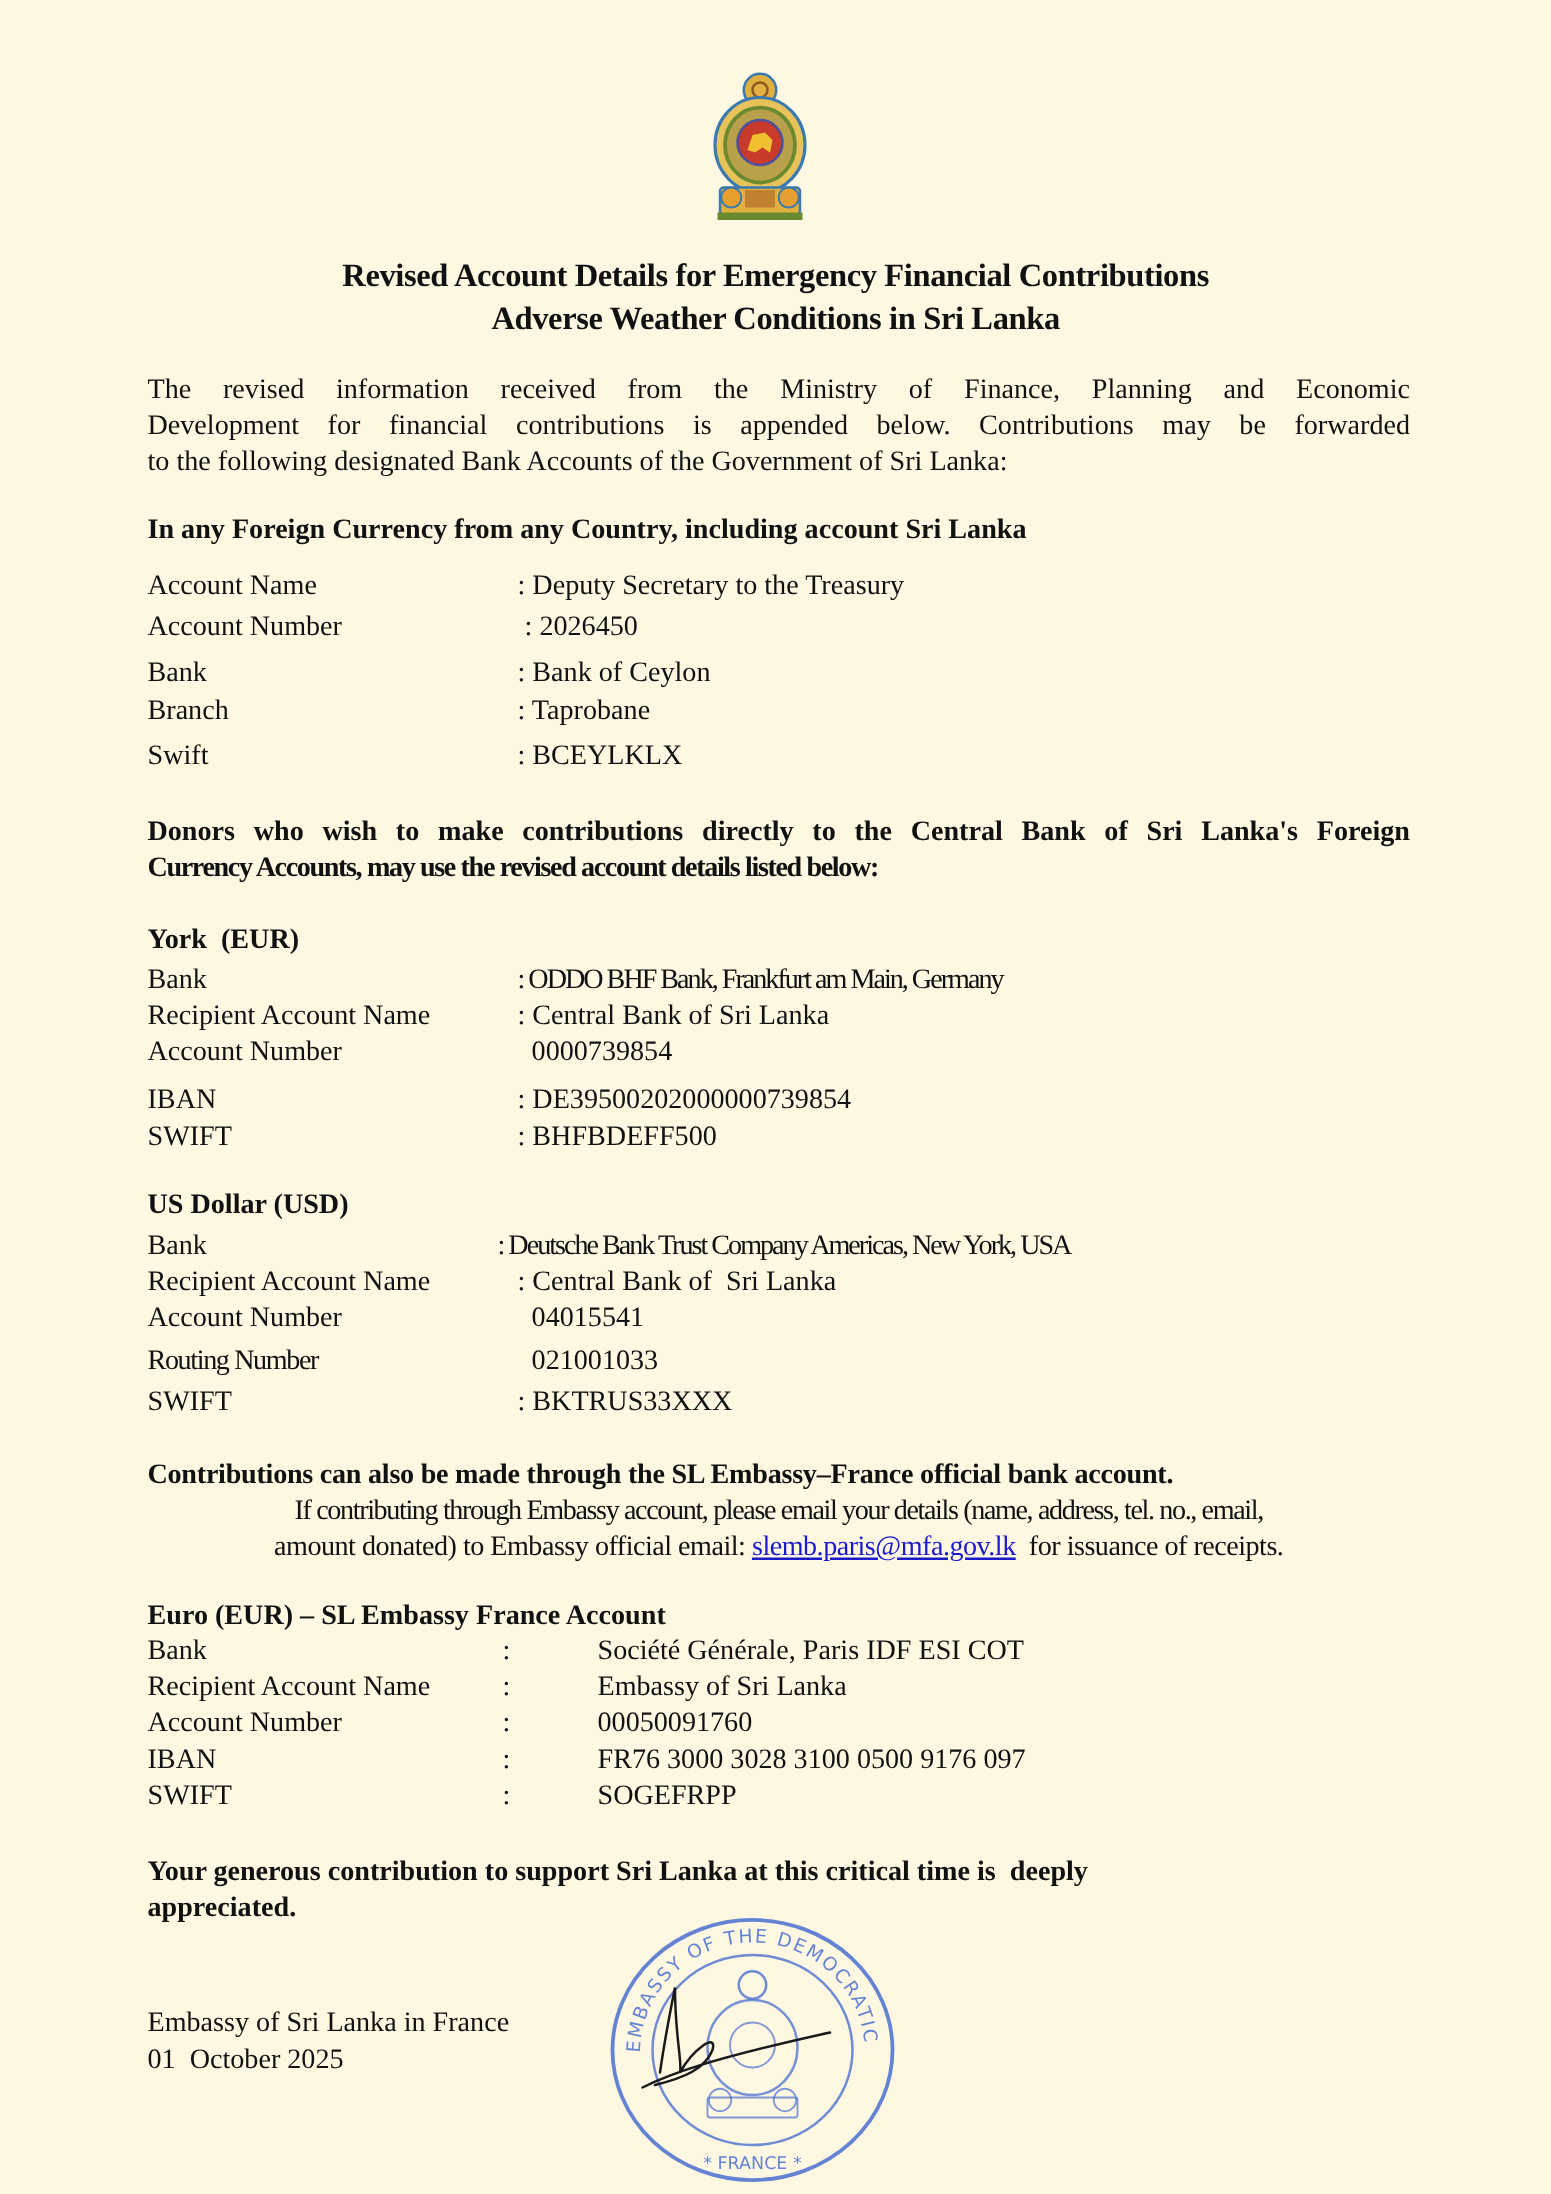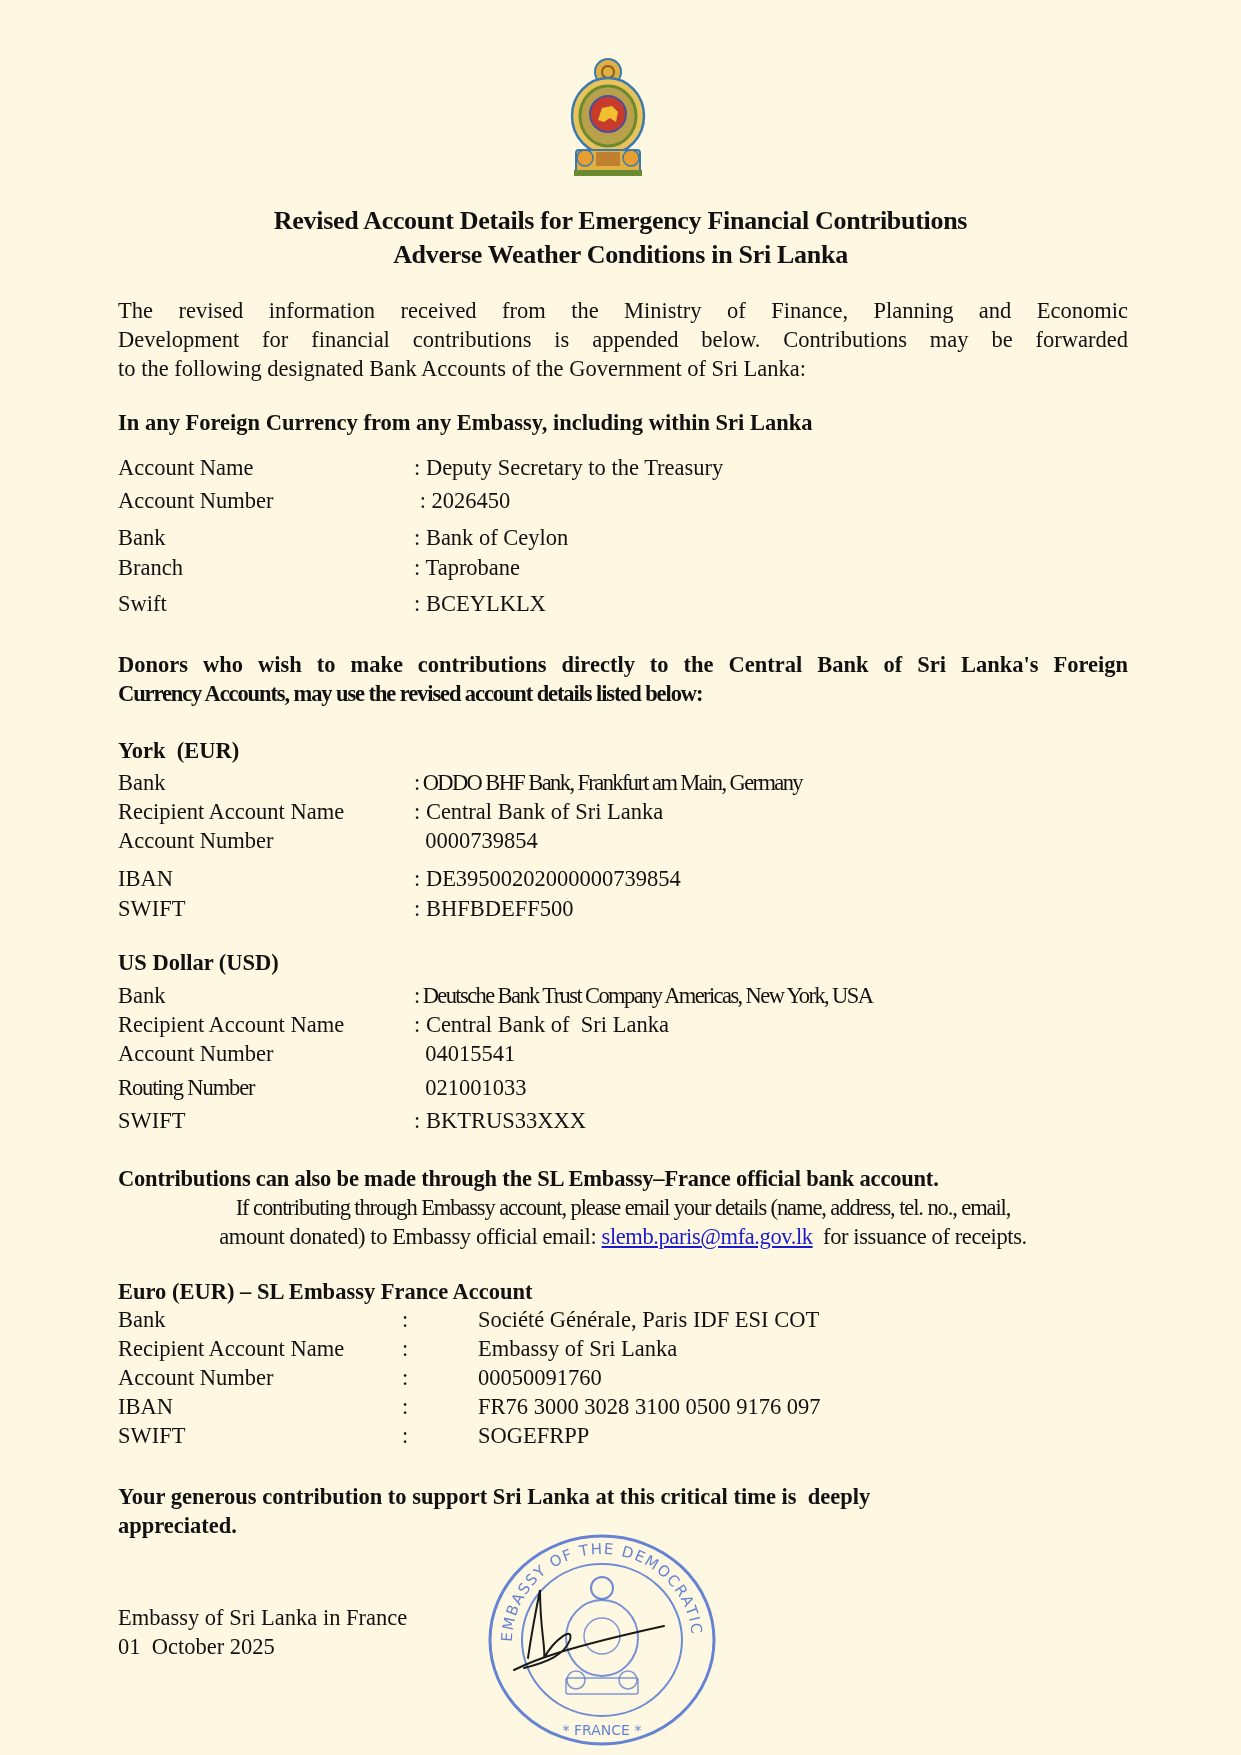--- a/index.html
+++ b/index.html
@@ -54,21 +54,21 @@
   <rect x="8" y="114" width="68" height="6" fill="#6b8a30"></rect>
 </svg>
 
 <div class="abs title" style="top:204px;">Revised Account Details for Emergency Financial Contributions</div>
 <div class="abs title" style="top:238px;">Adverse Weather Conditions in Sri Lanka</div>
 
 <div class="abs para" style="top:296px; text-align-last: justify;">The revised information received from the Ministry of Finance, Planning and Economic</div>
 <div class="abs para" style="top:325px; text-align-last: justify;">Development for financial contributions is appended below. Contributions may be forwarded</div>
 <div class="abs para" style="top:354px;">to the following designated Bank Accounts of the Government of Sri Lanka:</div>
 
-<div class="abs heading" style="top:408px;">In any Foreign Currency from any Embassy, including within Sri Lanka</div>
+<div class="abs heading" style="top:408px;">In any Foreign Currency from any Country, including account Sri Lanka</div>
 <div>
   <div class="abs row" style="top:454px;">
     <span class="lbl">Account Name</span>
     <span class="val" style="left:296px;">: Deputy Secretary to the Treasury</span>
   </div>
   <div class="abs row" style="top:487px;">
     <span class="lbl">Account Number</span>
     <span class="val" style="left:296px; white-space:pre;"> : 2026450</span>
   </div>
   <div class="abs row" style="top:524px;">
@@ -109,21 +109,21 @@
   <div class="abs row" style="top:895px;">
     <span class="lbl">SWIFT</span>
     <span class="val" style="left:296px;">: BHFBDEFF500</span>
   </div>
 </div>
 
 <div class="abs heading" style="top:948px;">US Dollar (USD)</div>
 <div>
   <div class="abs row" style="top:982px;">
     <span class="lbl">Bank</span>
-    <span class="val tighter" style="left:296px;text-align:right;">: Deutsche Bank Trust Company Americas, New York, USA</span>
+    <span class="val tighter" style="left:280px;text-align:right;">: Deutsche Bank Trust Company Americas, New York, USA</span>
   </div>
   <div class="abs row" style="top:1011px;">
     <span class="lbl">Recipient Account Name</span>
     <span class="val" style="left:296px; white-space:pre;">: Central Bank of  Sri Lanka</span>
   </div>
   <div class="abs row" style="top:1040px;">
     <span class="lbl">Account Number</span>
     <span class="val" style="left:296px; white-space:pre;">  04015541</span>
   </div>
   <div class="abs row tight" style="top:1074px;">

